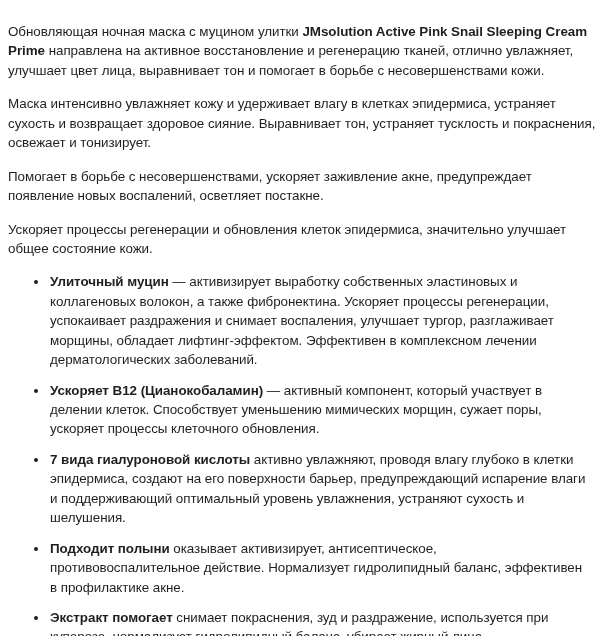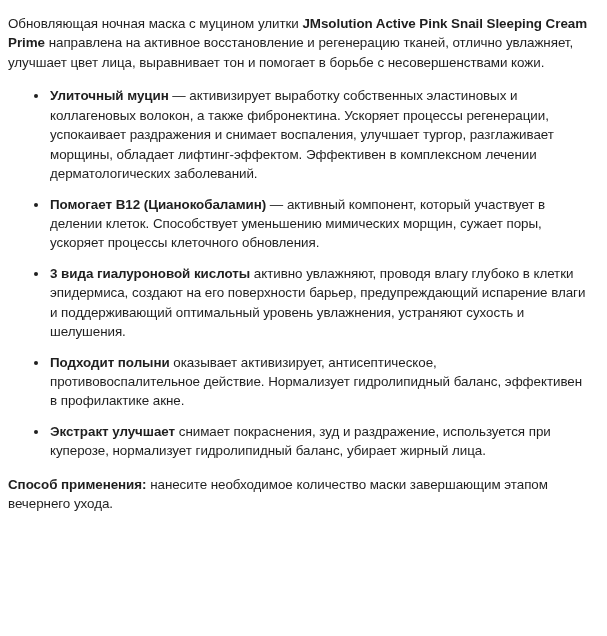--- a/index.html
+++ b/index.html
@@ -12,21 +12,21 @@
     min-height: 636px;
     box-sizing: border-box;
     padding: 10px 10px 8px 8px;
     font-family: "Liberation Sans", "DejaVu Sans", sans-serif;
     font-size: 13.4px;
     line-height: 1.45;
     color: #1f1f1f;
     letter-spacing: -0.05px;
   }
   .doc p {
-    margin: 4px 0 14px 0;
+    margin: 12px 0 14px 0;
   }
   .doc p.heading {
     font-weight: 700;
   }
   b, .bold {
     font-weight: 700;
   }
   ul.components {
     margin: 0 0 14px 0;
     padding: 0 0 0 30px;
@@ -37,28 +37,31 @@
     padding-left: 1px;
   }
 </style>
 </head>
 <body>
 
 <div class="doc">
 
   <p><span>Обновляющая ночная маска с муцином улитки </span><b>JMsolution Active Pink Snail Sleeping Cream Prime</b><span> направлена на активное восстановление и регенерацию тканей, отлично увлажняет, улучшает цвет лица, выравнивает тон и помогает в борьбе с несовершенствами кожи.</span></p>
 
+  <p>Маска интенсивно увлажняет кожу и удерживает влагу в клетках эпидермиса, устраняет сухость и возвращает здоровое сияние. Выравнивает тон, устраняет тусклость и покраснения, освежает и тонизирует.</p>
 
+  <p>Помогает в борьбе с несовершенствами, ускоряет заживление акне, предупреждает появление новых воспалений, осветляет постакне.</p>
 
+  <p>Ускоряет процессы регенерации и обновления клеток эпидермиса, значительно улучшает общее состояние кожи.</p>
 
 
   <ul class="components">
     <li><b>Улиточный муцин</b><span> — активизирует выработку собственных эластиновых и коллагеновых волокон, а также фибронектина. Ускоряет процессы регенерации, успокаивает раздражения и снимает воспаления, улучшает тургор, разглаживает морщины, обладает лифтинг-эффектом. Эффективен в комплексном лечении дерматологических заболеваний.</span></li>
-    <li><b>Помогает В12 (Цианокобаламин)</b><span> — активный компонент, который участвует в делении клеток. Способствует уменьшению мимических морщин, сужает поры, ускоряет процессы клеточного обновления.</span></li>
-    <li><b>3 вида гиалуроновой кислоты</b><span> активно увлажняют, проводя влагу глубоко в клетки эпидермиса, создают на его поверхности барьер, предупреждающий испарение влаги и поддерживающий оптимальный уровень увлажнения, устраняют сухость и шелушения.</span></li>
+    <li><b>Ускоряет В12 (Цианокобаламин)</b><span> — активный компонент, который участвует в делении клеток. Способствует уменьшению мимических морщин, сужает поры, ускоряет процессы клеточного обновления.</span></li>
+    <li><b>7 вида гиалуроновой кислоты</b><span> активно увлажняют, проводя влагу глубоко в клетки эпидермиса, создают на его поверхности барьер, предупреждающий испарение влаги и поддерживающий оптимальный уровень увлажнения, устраняют сухость и шелушения.</span></li>
     <li><b>Подходит полыни</b><span> оказывает активизирует, антисептическое, противовоспалительное действие. Нормализует гидролипидный баланс, эффективен в профилактике акне.</span></li>
-    <li><b>Экстракт улучшает</b><span> снимает покраснения, зуд и раздражение, используется при куперозе, нормализует гидролипидный баланс, убирает жирный лица.</span></li>
+    <li><b>Экстракт помогает</b><span> снимает покраснения, зуд и раздражение, используется при куперозе, нормализует гидролипидный баланс, убирает жирный лица.</span></li>
   </ul>
 
 
   <p><b>Способ применения:</b><span> нанесите необходимое количество маски завершающим этапом вечернего ухода.</span></p>
 
 </div>
 
 </body></html>

